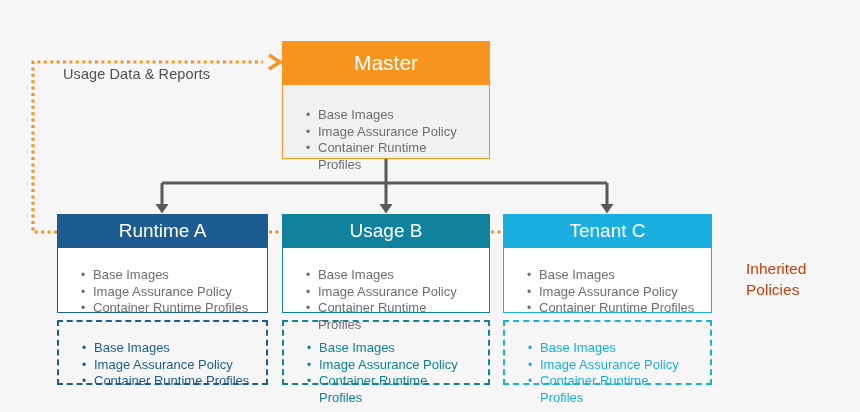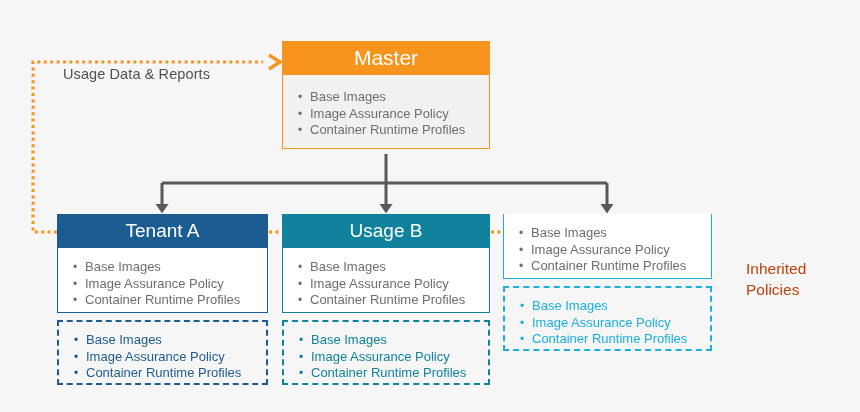--- a/index.html
+++ b/index.html
@@ -26,35 +26,35 @@
   .node{position:absolute;box-sizing:border-box;}
   .hdr{
     box-sizing:border-box;
     color:#FFFFFF;text-align:center;
     display:flex;align-items:center;justify-content:center;
   }
   .body-box{
     box-sizing:border-box;background:#FFFFFF;
   }
   ul.policy-list{
-    margin:4px;padding:0;list-style:none;
+    margin:12px;padding:0;list-style:none;
   }
   ul.policy-list li{
     position:relative;
     padding-left:15px;
     font-size:13px;line-height:16.5px;
   }
   ul.policy-list li::before{
     content:"•";
     position:absolute;left:3px;top:0;
     font-size:12px;
   }
   
   .master{left:282px;top:41px;width:208px;}
-  .master .hdr{height:34px;background:#F6941E;font-size:21px;}
+  .master .hdr{height:44px;background:#F6941E;font-size:21px;}
   .master .body-box{
     height:74px;background:#F1F1F2;
     border:1px solid #F6941E;border-top:none;
     padding:10px 6px 0 8px;
   }
   .master ul.policy-list li{color:#6D6E71;}
   
   .tenant{top:214px;}
   .tenant-a{left:57px;width:211px;}
   .tenant-b{left:282px;width:208px;}
@@ -107,21 +107,21 @@
     <div class="body-box">
       <ul class="policy-list">
         <li>Base Images</li>
         <li>Image Assurance Policy</li>
         <li>Container Runtime Profiles</li>
       </ul>
     </div>
   </div>
 
   <div class="node tenant tenant-a" style="--c: #1D5C90;">
-    <div class="hdr">Tenant A</div>
+    <div class="hdr">Runtime A</div>
     <div class="body-box">
       <ul class="policy-list">
         <li>Base Images</li>
         <li>Image Assurance Policy</li>
         <li>Container Runtime Profiles</li>
       </ul>
     </div>
     <div class="dashed-box">
       <ul class="policy-list">
         <li>Base Images</li>
@@ -143,20 +143,21 @@
     <div class="dashed-box">
       <ul class="policy-list">
         <li>Base Images</li>
         <li>Image Assurance Policy</li>
         <li>Container Runtime Profiles</li>
       </ul>
     </div>
   </div>
 
   <div class="node tenant tenant-c" style="--c: #1AAFDF;">
+    <div class="hdr">Tenant C</div>
     <div class="body-box">
       <ul class="policy-list">
         <li>Base Images</li>
         <li>Image Assurance Policy</li>
         <li>Container Runtime Profiles</li>
       </ul>
     </div>
     <div class="dashed-box">
       <ul class="policy-list">
         <li>Base Images</li>

